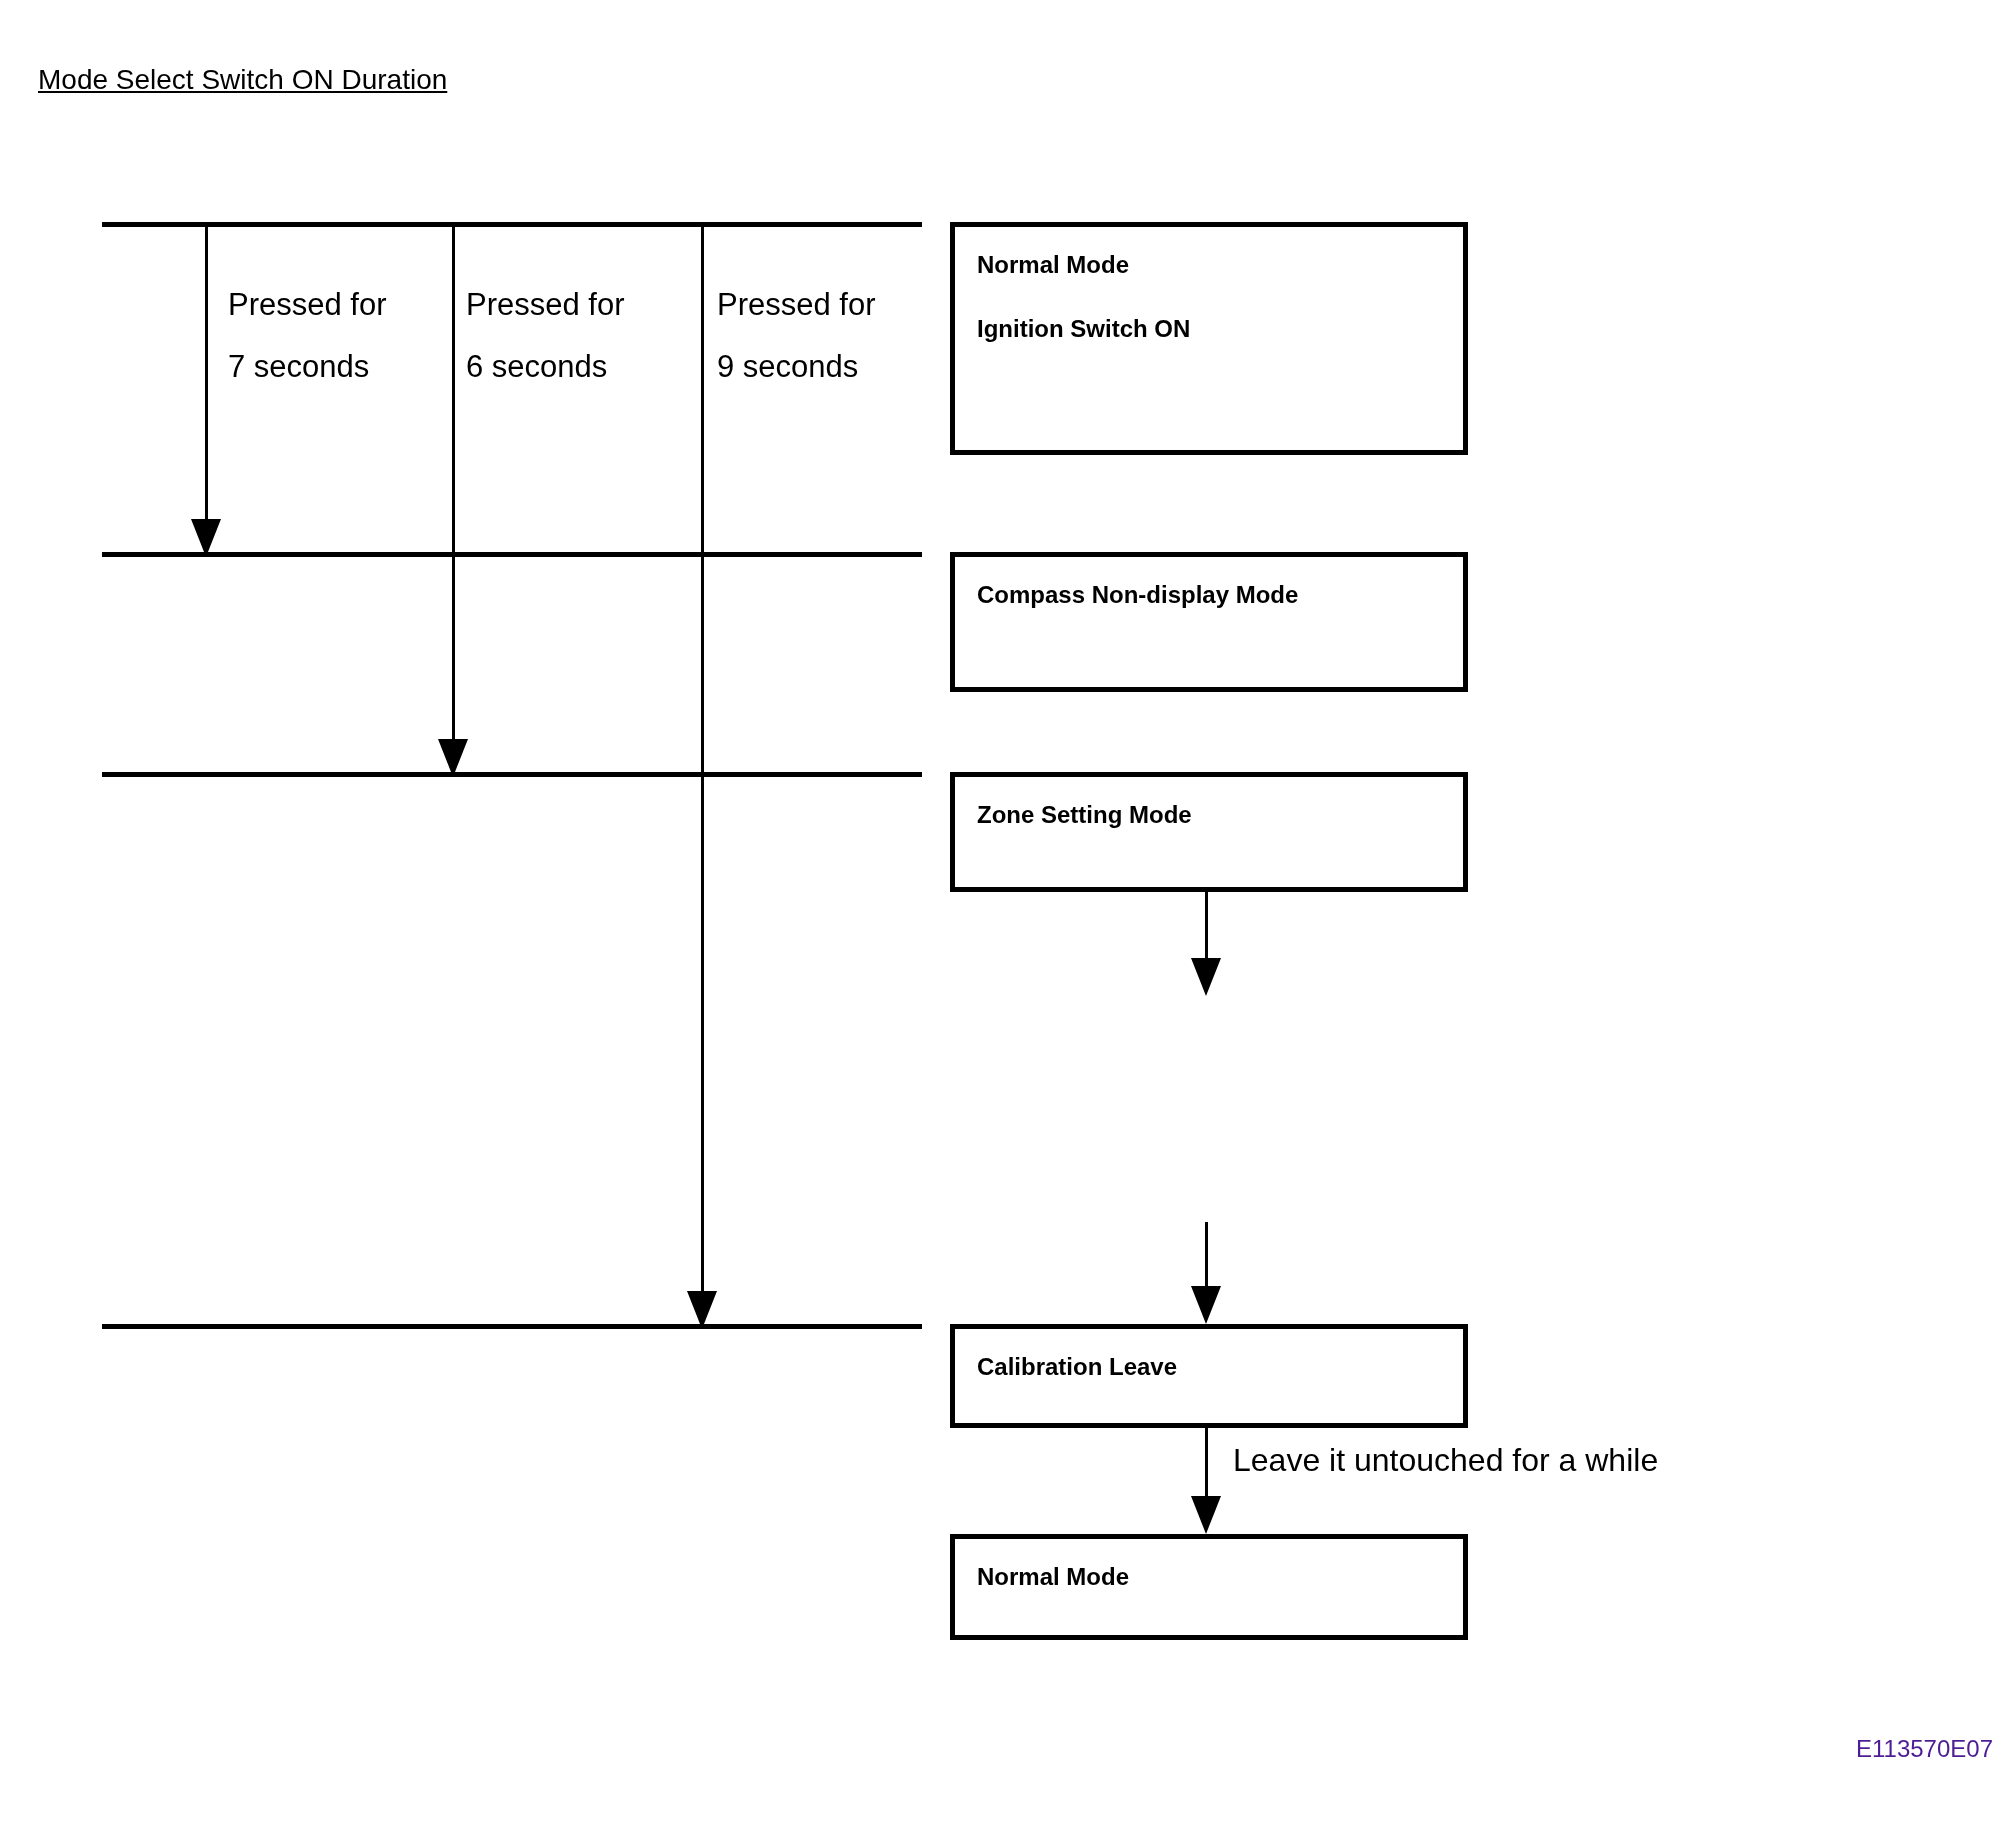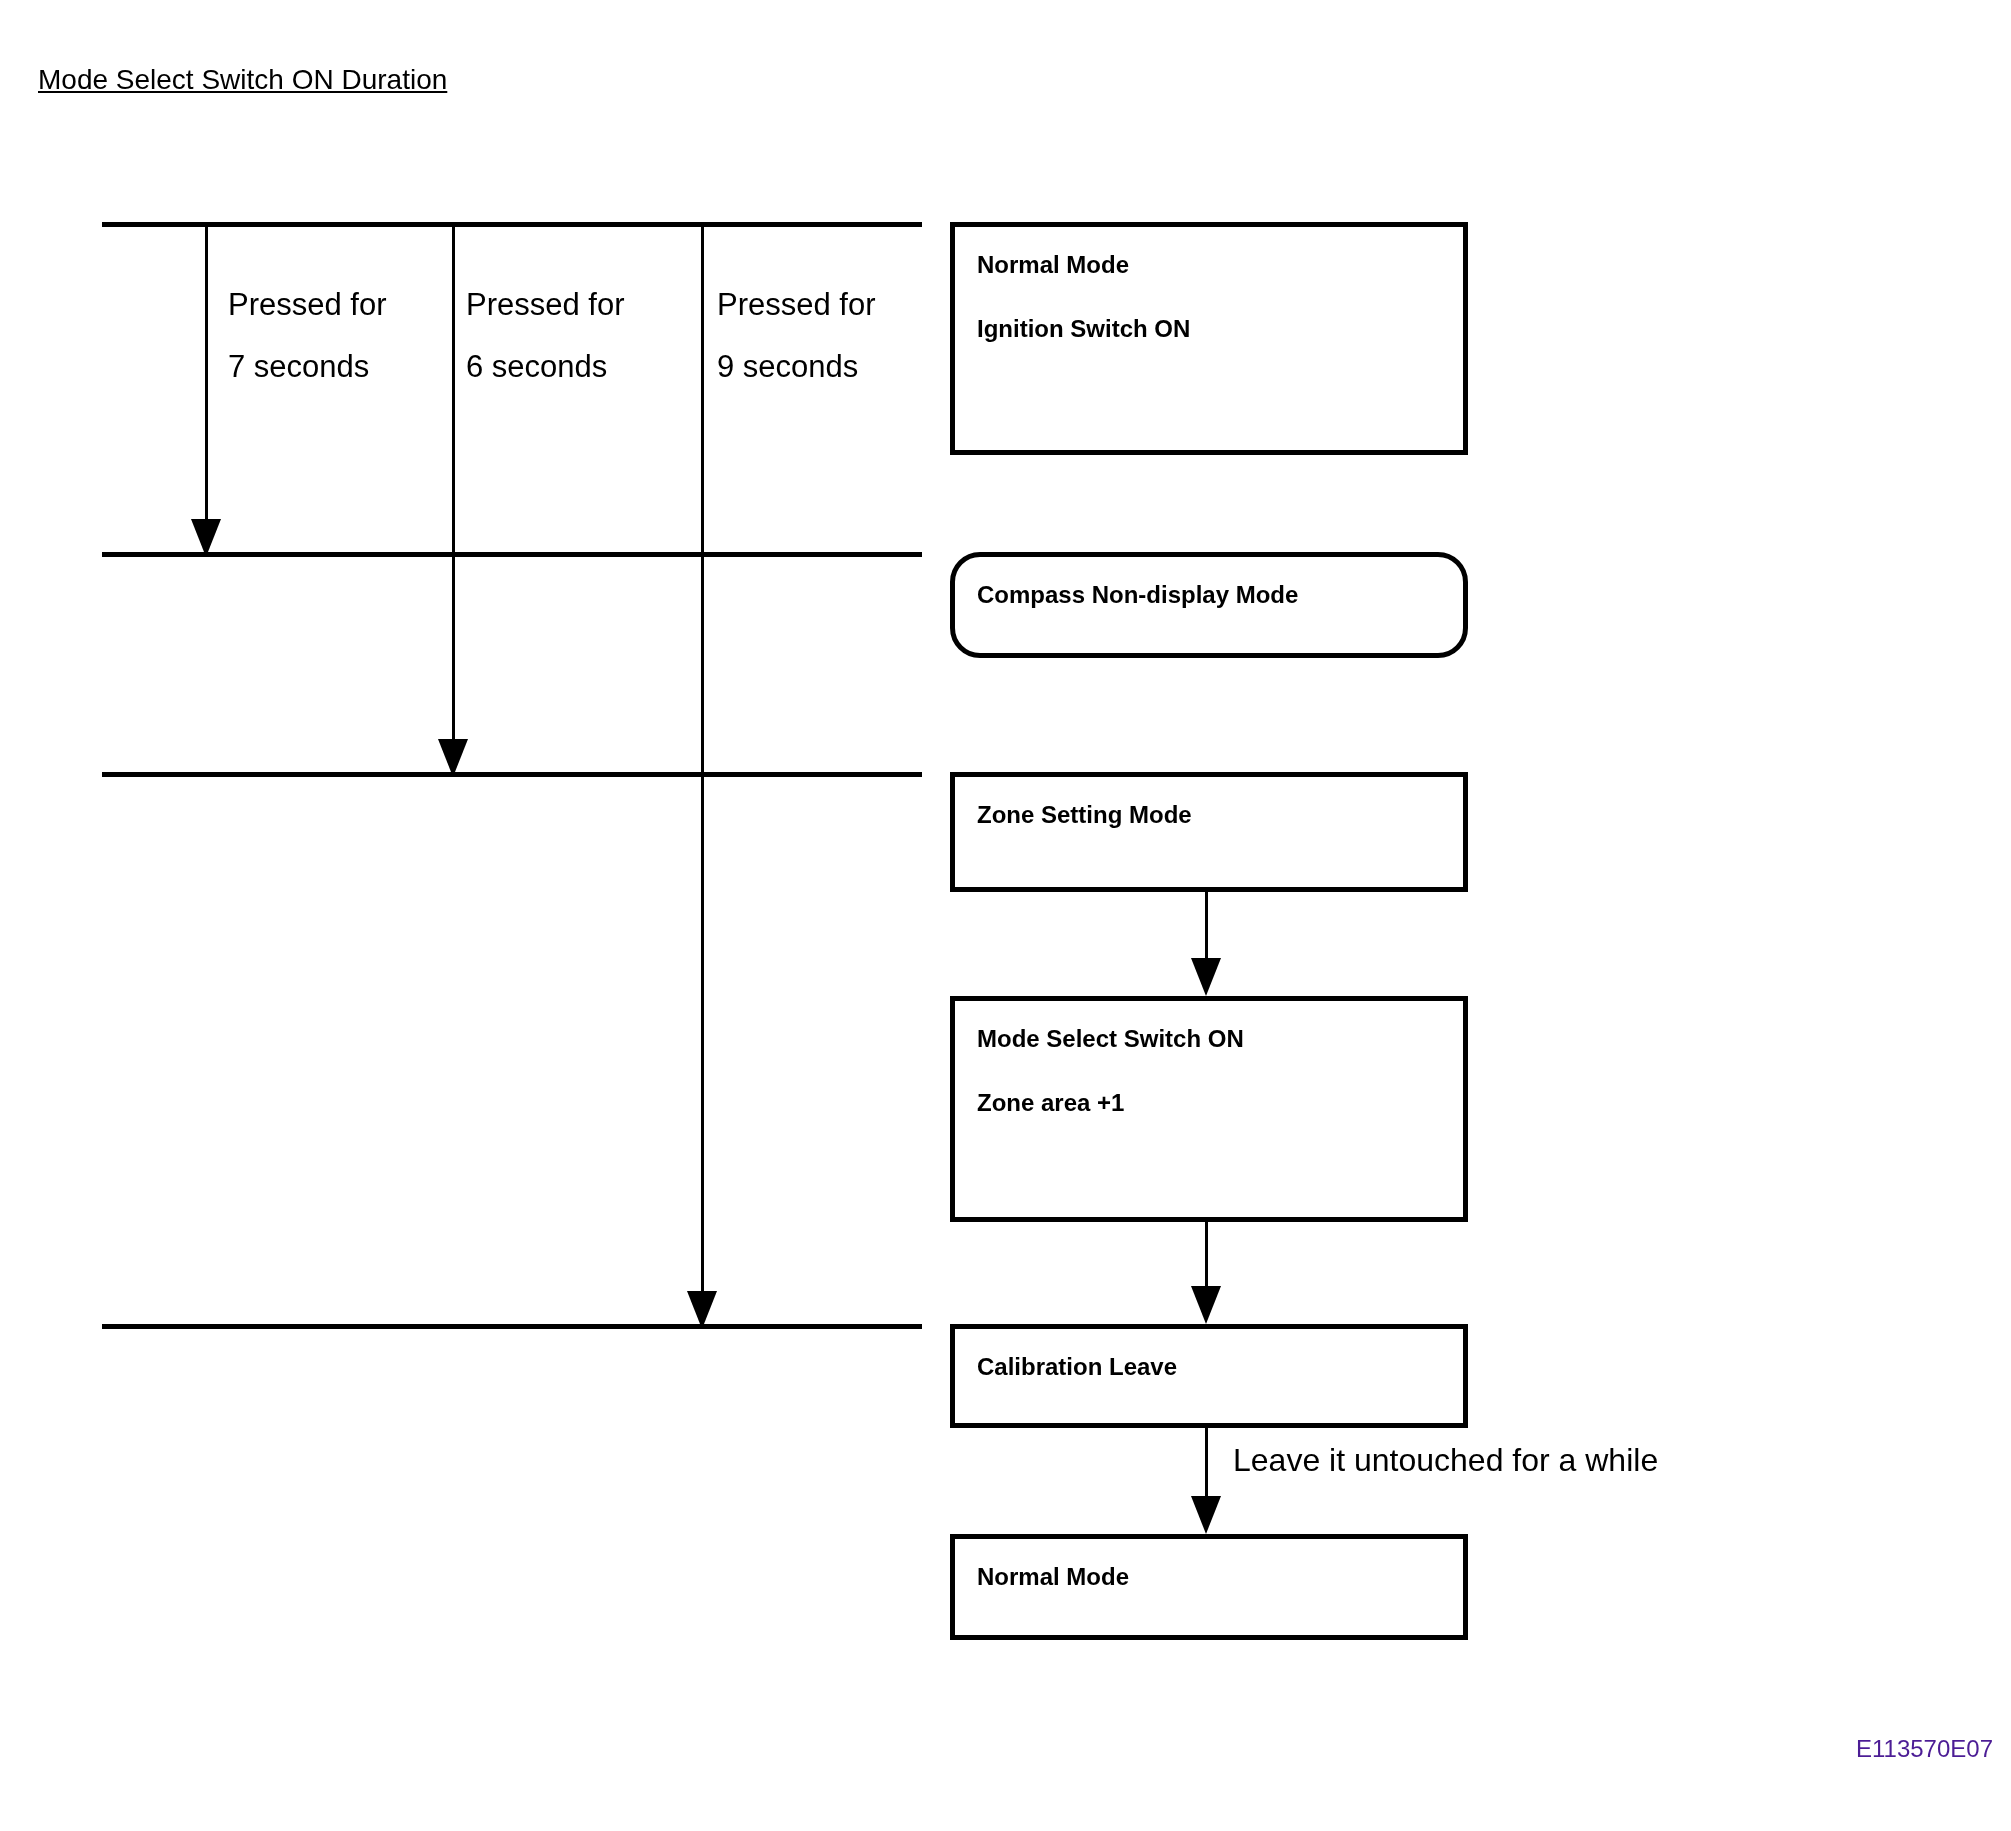--- a/index.html
+++ b/index.html
@@ -45,21 +45,21 @@
   #plabel3 { left:717px; }
 
   
   .box {
     position:absolute; left:950px; width:518px;
     border:5px solid #000; box-sizing:border-box;
     background:#fff; padding:6px 18px 0 22px;
   }
   .box .bline { display:block; font-size:24px; line-height:64px; white-space:nowrap;font-weight:bold; }
   #box1 { top:222px;  height:233px; }
-  #box2 { top:552px;  height:106px;border-radius:30px; }
+  #box2 { top:552px;  height:140px; }
   #box3 { top:772px;  height:120px; }
   #box4 { top:996px;  height:226px; }
   #box5 { top:1324px; height:104px; }
   #box6 { top:1534px; height:106px; }
 
   
   .connector { position:absolute; left:1205px; width:3px; background:#000; }
   #conn1 { top:892px;  height:70px; }
   #conn2 { top:1222px; height:68px; }
   #conn3 { top:1428px; height:72px; }
@@ -102,24 +102,20 @@
   <div class="box" id="box1">
     <span class="bline">Normal Mode</span>
     <span class="bline">Ignition Switch ON</span>
   </div>
   <div class="box" id="box2">
     <span class="bline">Compass Non-display Mode</span>
   </div>
   <div class="box" id="box3">
     <span class="bline">Zone Setting Mode</span>
   </div>
-  <div class="box" id="box4">
-    <span class="bline">Mode Select Switch ON</span>
-    <span class="bline">Zone area +1</span>
-  </div>
   <div class="box" id="box5">
     <span class="bline">Calibration Leave</span>
   </div>
   <div class="box" id="box6">
     <span class="bline">Normal Mode</span>
   </div>
 
   <div class="connector" id="conn1"></div>
   <div class="arrowhead" id="ah-c1"></div>
   <div class="connector" id="conn2"></div>

